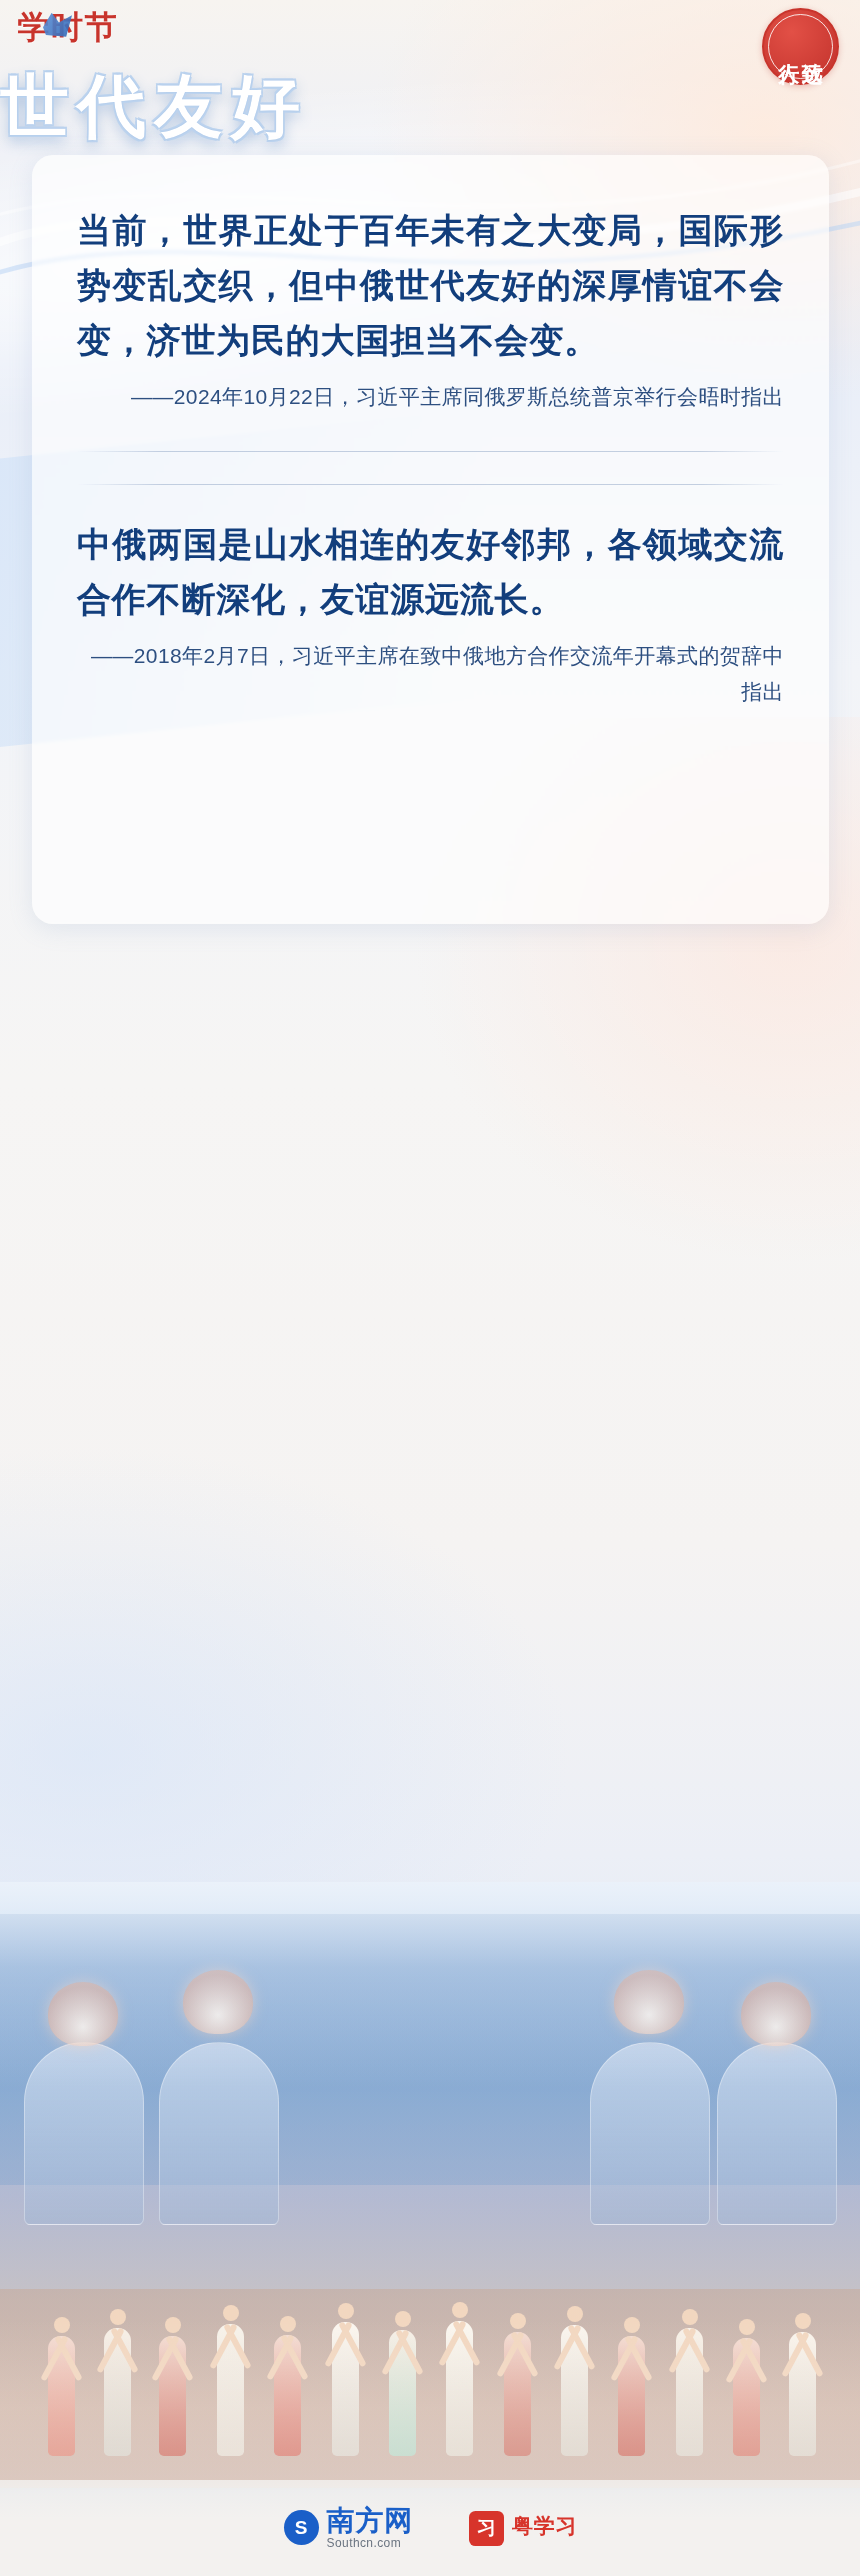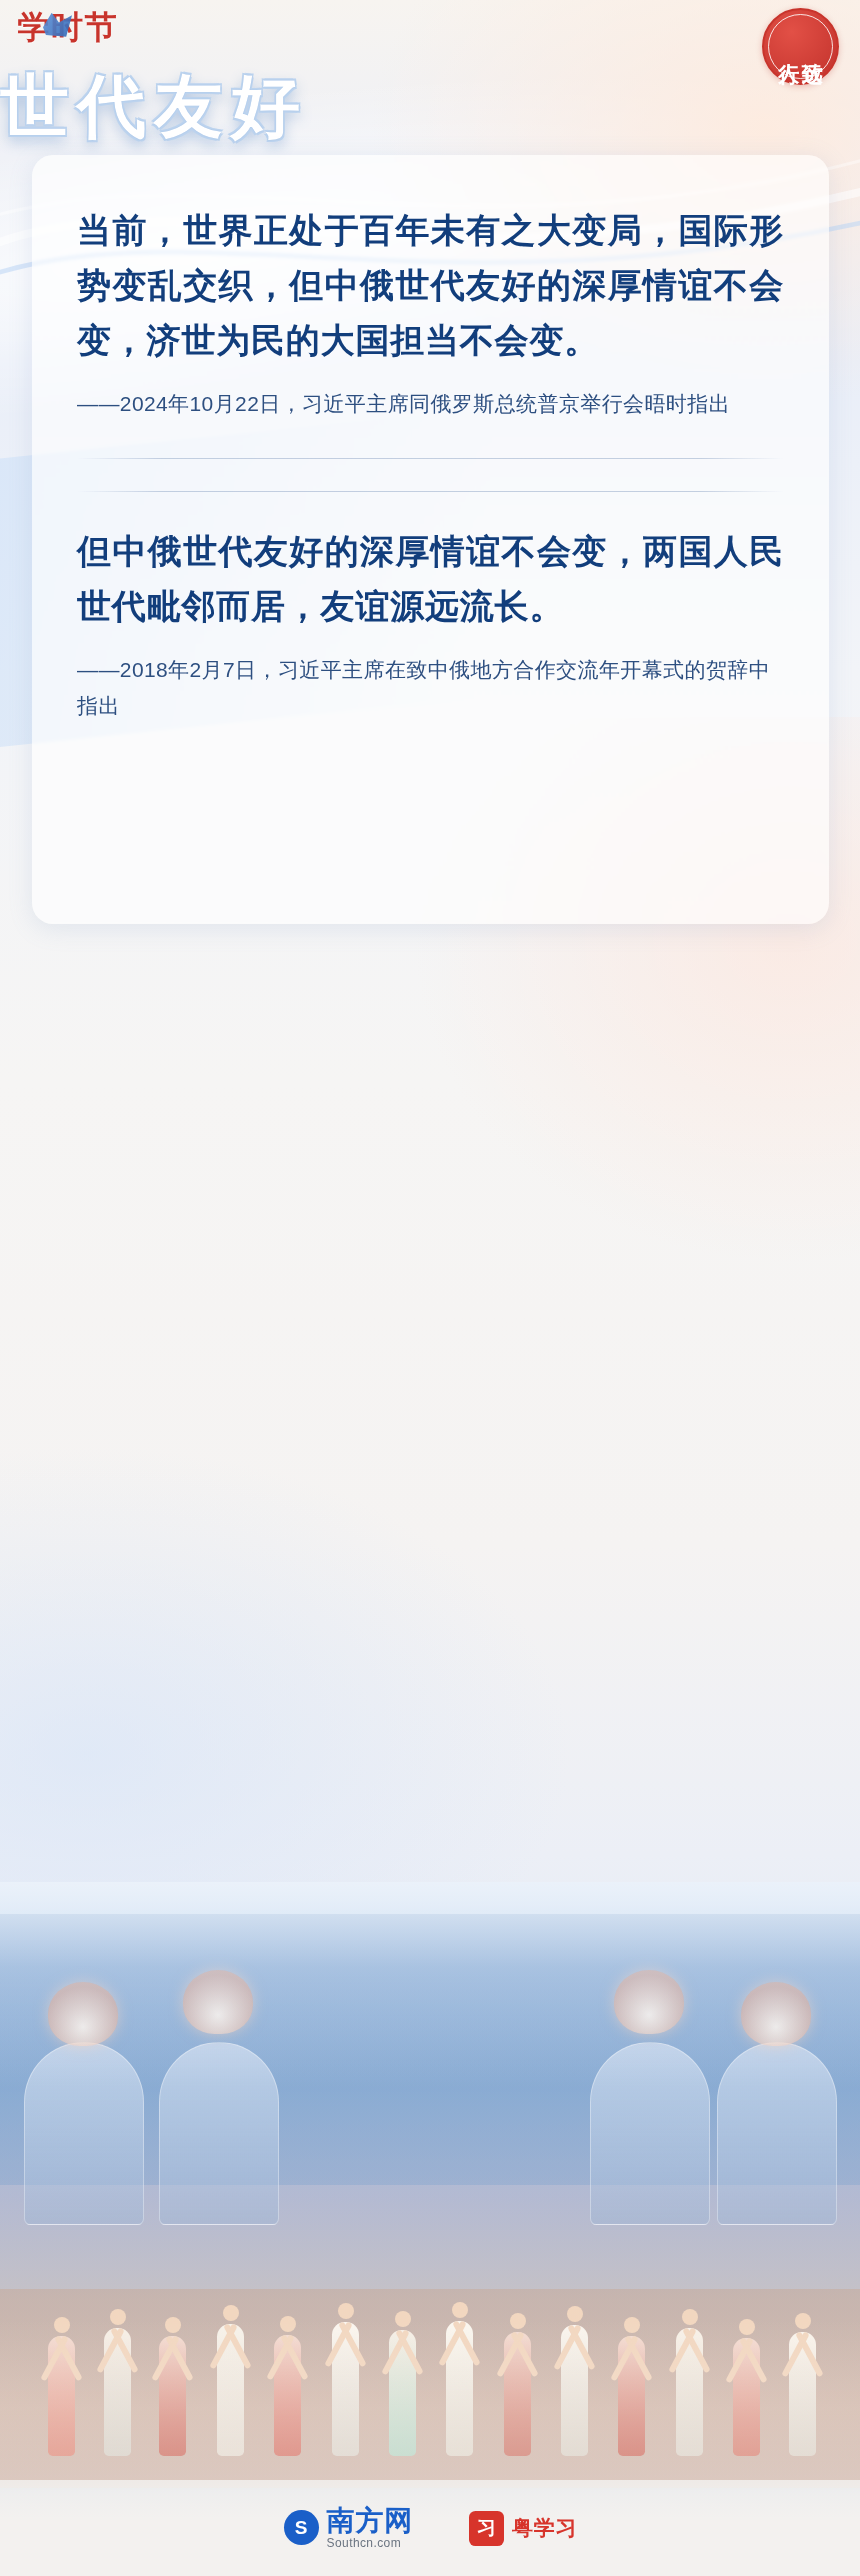--- a/index.html
+++ b/index.html
@@ -155,25 +155,26 @@
   }
   .quote-text {
     font-size:34px;
     line-height:1.62;
     color:#123e7c;
     font-weight:bold;
     letter-spacing:0.8px;
     text-align:justify;
   }
   .quote-source {
-    margin-top:18px;
+    margin-top:11px;
     font-size:21px;
     line-height:1.75;
     color:#2d4f80;
     letter-spacing:0.4px;
+    text-align:right;
   }
 
   
   .photo {
     position:absolute;
     left:0; bottom:88px;
     width:861px; height:606px;
     overflow:hidden;
   }
   .stage {
@@ -239,21 +240,21 @@
   .logo-mark {
     width:35px; height:35px; border-radius:50%;
     background:#1a5fc8;
     display:flex; align-items:center; justify-content:center;
     color:#fff; font-size:19px; font-weight:bold;
   }
   .logo-mark.red { background:#d7342b; border-radius:6.4px; }
   .logo-text { line-height:1.1; }
   .logo-title { font-size:28px; font-weight:bold; color:#1a5fc8; letter-spacing:0.8px; }
   .logo-sub { font-size:12px; color:#6a7480; letter-spacing:0.4px; }
-  .logo-title.red { color:#d7342b; font-size:21px; }
+  .logo-title.red { color:#d7342b; font-size:21px;font-family:Liberation Mono, monospace; }
 </style>
 </head>
 <body>
 
 <div class="page">
 
   <div class="bg-sweep-1"></div>
   <div class="bg-sweep-2"></div>
   <div class="bg-sweep-3"></div>
   <div class="bg-sweep-4"></div>
@@ -288,21 +289,21 @@
       <div class="quote-text">当前，世界正处于百年未有之大变局，国际形势变乱交织，但中俄世代友好的深厚情谊不会变，济世为民的大国担当不会变。</div>
       <div class="quote-source">——2024年10月22日，习近平主席同俄罗斯总统普京举行会晤时指出</div>
     </div>
 
     <div class="divider"></div>
 
 
     <div class="divider"></div>
 
     <div class="quote-block">
-      <div class="quote-text">但中俄世代友好的深厚情谊不会变，两国人民世代毗邻而居，友谊源远流长。</div>
+      <div class="quote-text">中俄两国是山水相连的友好邻邦，各领域交流合作不断深化，友谊源远流长。</div>
       <div class="quote-source">——2018年2月7日，习近平主席在致中俄地方合作交流年开幕式的贺辞中指出</div>
     </div>
   </div>
 
   <div class="photo">
     <div class="stage"></div>
     <div class="stage-backwall"></div>
 
     <div class="arch" style="left:24px;"></div>
     <div class="arch" style="left:159px;"></div>

